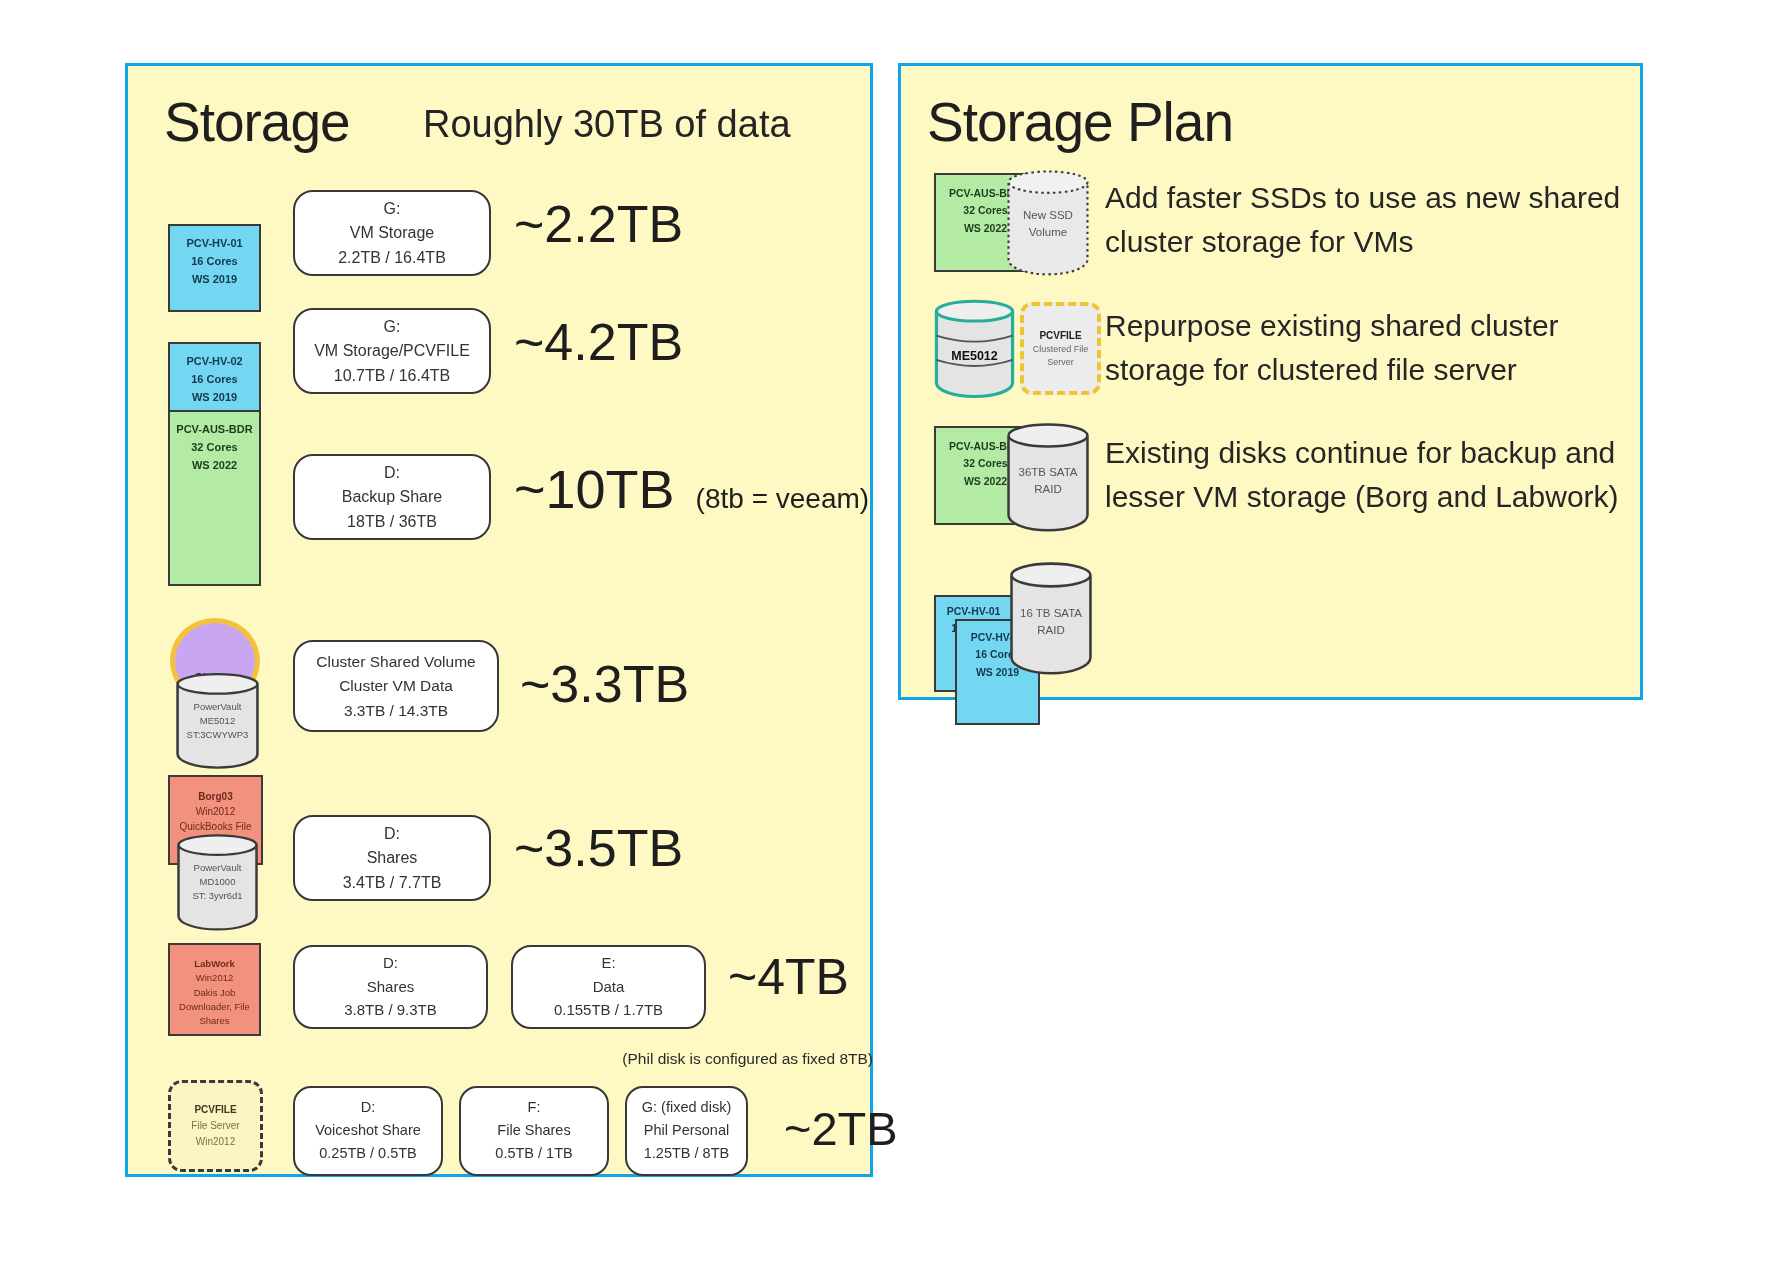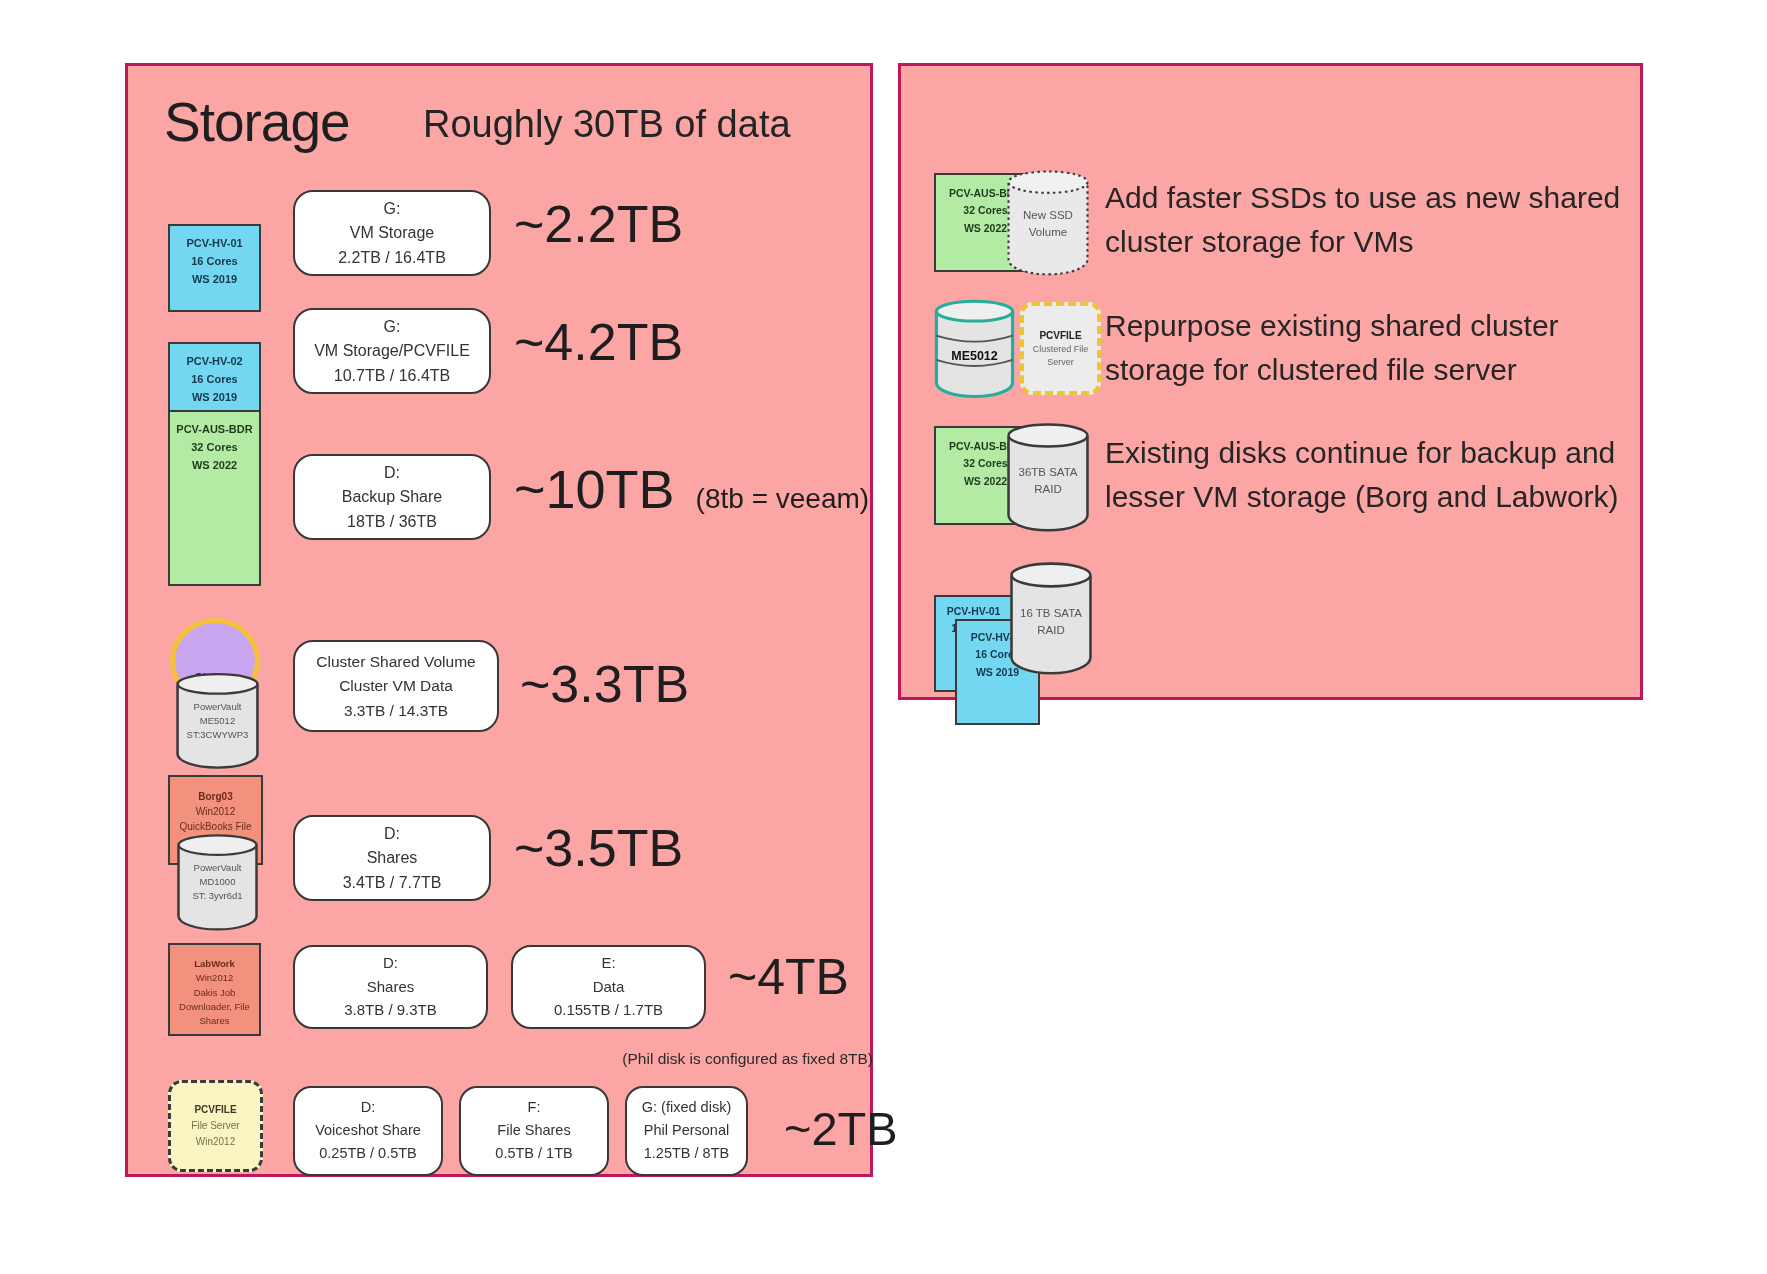--- a/index.html
+++ b/index.html
@@ -1,17 +1,17 @@
 <!DOCTYPE html>
 <html><head>
 <meta charset="utf-8">
 <style>
   html,body{margin:0;padding:0;background:#ffffff;}
   body{width:1767px;height:1274px;position:relative;font-family:"Liberation Sans",sans-serif;overflow:hidden;}
-  .panel{position:absolute;background:#fca5a5;border:3px solid #be185d;box-sizing:border-box;}
+  .panel{position:absolute;background:#fef9c3;border:3px solid #0ea5e9;box-sizing:border-box;}
   .ptitle{position:absolute;font-size:55px;color:#1f1f1f;letter-spacing:-1px;white-space:nowrap;}
   .subtitle{position:absolute;font-size:38px;color:#242424;white-space:nowrap;}
   .srv{position:absolute;border:2px solid #3a3a3a;display:flex;flex-direction:column;align-items:center;text-align:center;box-sizing:border-box;z-index:1;}
   .srv div:first-child{font-weight:700;}
   .srv div{font-weight:700;}
   .blue{background:#74D7F2;color:#14384e;font-size:11px;line-height:1.65;padding-top:8px;margin-top:42px;}
   .green{background:#B3EBA5;color:#1d3b1d;font-size:11px;line-height:1.65;padding-top:8px;}
   .red{background:#F2917D;color:#6e2a1b;font-size:10px;line-height:1.5;padding-top:12px;}
   .red div:not(:first-child){font-weight:400;}
   .yellowbox{background:#FBF5C3;border:3px dashed #3a3a3a;border-radius:14px;color:#6a643a;
@@ -167,20 +167,21 @@
   <div class="vol" style="left:497px;top:1020px;width:123px;height:90px;font-size:14.5px;border-radius:18px;">
     <div>G: (fixed disk)</div>
     <div>Phil Personal</div>
     <div>1.25TB / 8TB</div>
   </div>
   <div class="total" style="left:656px;top:1035px;font-size:47px;">~2TB</div>
 </div>
 
 <div class="panel" style="left:898px;top:63px;width:745px;height:637px;">
 
+  <div class="ptitle" style="left:26px;top:24px;">Storage Plan</div>
 
   <div class="srv green" style="left:33px;top:107px;width:103px;height:99px;font-size:10.5px;padding-top:10px;">
     <div>PCV-AUS-BDR</div>
     <div>32 Cores</div>
     <div>WS 2022</div>
   </div>
   <div class="cyl" style="left:105px;top:103px;width:84px;height:107px;">
     <svg viewBox="0 0 100 130" preserveAspectRatio="none">
       <path d="M3,17 L3,110 C3,120 24,128 50,128 C76,128 97,120 97,110 L97,17" fill="#E9E9E9" stroke="#3a3a3a" stroke-width="2.5" stroke-dasharray="3,4"></path>
       <ellipse cx="50" cy="16" rx="47" ry="13" fill="#F1F1F1" stroke="#3a3a3a" stroke-width="2.5" stroke-dasharray="3,4"></ellipse>

